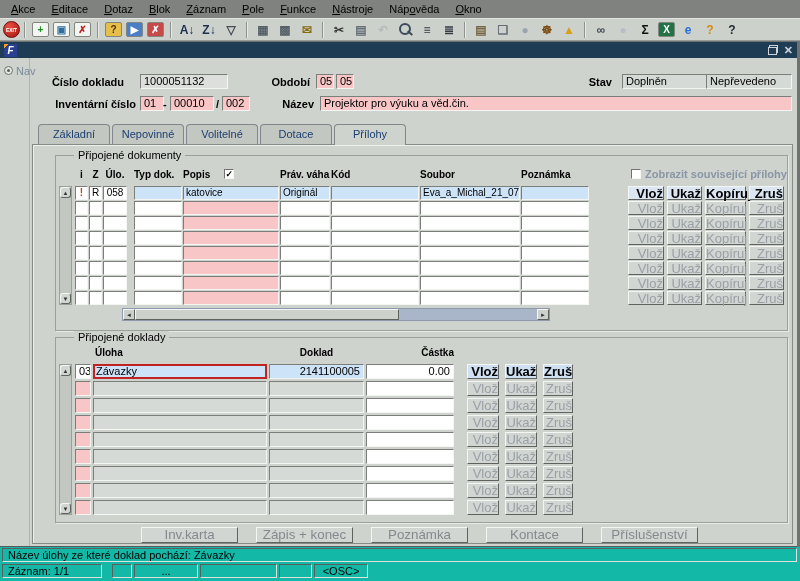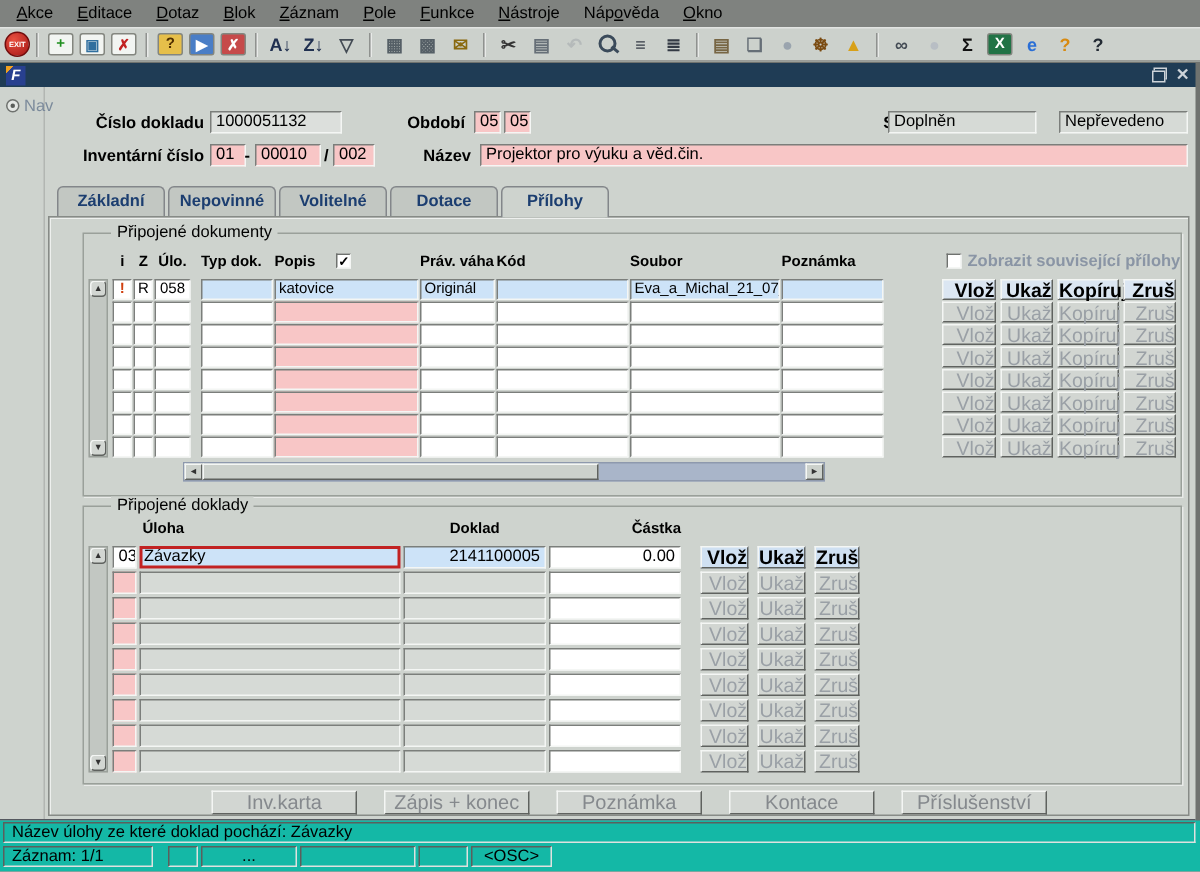--- a/index.html
+++ b/index.html
@@ -34,21 +34,21 @@
 .radio::after{content:"";position:absolute;left:2px;top:2px;width:3px;height:3px;border-radius:50%;background:#5a5d5a}
 .navlbl{position:absolute;left:16px;top:7px;color:#7b8a9b;white-space:nowrap}
 .flbl{position:absolute;font-weight:bold;text-align:right;white-space:nowrap}
 .fld{position:absolute;height:15px;border:1px solid;border-color:#7b7e7b #f4f6f4 #f4f6f4 #7b7e7b;background:#fff;padding:0 3px;line-height:13px;white-space:nowrap;overflow:hidden}
 .fld.pink{background:#f8c6c6}
 .fld.grayf{background:#dcdfdc}
 .fld.grayf2{background:#d6dad6}
 .sep-ch{position:absolute;font-weight:bold}
 
 .tabstrip{position:absolute;left:38px;top:66px;height:20px;display:flex;gap:2px}
-.tab{min-width:72px;text-align:center;padding:3px 6px 0;font-weight:bold;color:#1c3e70;background:#c2c7c2;border:1px solid #83868a;border-bottom:none;border-radius:4px 4px 0 0;height:20px}
+.tab{min-width:72px;text-align:center;padding:3px 6px 0;font-weight:normal;color:#1c3e70;background:#c2c7c2;border:1px solid #83868a;border-bottom:none;border-radius:4px 4px 0 0;height:20px}
 .tab.active{background:#ced3ce;height:21px;position:relative;z-index:3}
 .tabpanel{position:absolute;left:32px;top:86px;right:4px;bottom:2px;border:1px solid #878b87;box-shadow:inset 1px 1px 0 #eef0ee;background:#ced3ce;z-index:2}
 
 .grp{position:absolute;border:1px solid #9aa09a;box-shadow:1px 1px 0 #e8eae8}
 .legend{position:absolute;top:-7px;left:18px;background:#ced3ce;padding:0 4px;white-space:nowrap}
 
 .hrow{position:absolute;display:flex;gap:1px;font-weight:bold;font-size:10px;white-space:nowrap}
 .hcell{overflow:visible;line-height:12px}
 .rowswrap{position:absolute;display:flex;flex-direction:column;gap:1px}
 .trow{display:flex;gap:1px}
@@ -152,27 +152,27 @@
     <span class="closex">✕</span>
   </span>
 </div>
 
 <div class="workarea">
   <div class="navstrip">
     <span class="radio"></span>
     <span class="navlbl">Nav</span>
   </div>
 
-  <span class="flbl" style="left:36px;top:18px;width:100px">Číslo dokladu</span>
+  <span class="flbl" style="left:24px;top:18px;width:100px">Číslo dokladu</span>
   <span class="fld grayf" style="left:140px;top:16px;width:88px">1000051132</span>
   <span class="flbl" style="left:264px;top:18px;width:46px">Období</span>
   <span class="fld pink" style="left:316px;top:16px;width:18px">05</span>
   <span class="fld pink" style="left:336px;top:16px;width:18px">05</span>
   <span class="flbl" style="left:580px;top:18px;width:32px">Stav</span>
-  <span class="fld grayf2" style="left:592px;top:16px;width:99px">Doplněn</span>
+  <span class="fld grayf2" style="left:622px;top:16px;width:99px">Doplněn</span>
   <span class="fld grayf2" style="left:706px;top:16px;width:86px">Nepřevedeno</span>
 
   <span class="flbl" style="left:26px;top:40px;width:110px">Inventární číslo</span>
   <span class="fld pink" style="left:140px;top:38px;width:24px">01</span>
   <span class="sep-ch" style="left:163px;top:40px">-</span>
   <span class="fld pink" style="left:170px;top:38px;width:44px">00010</span>
   <span class="sep-ch" style="left:216px;top:40px">/</span>
   <span class="fld pink" style="left:222px;top:38px;width:28px">002</span>
   <span class="flbl" style="left:270px;top:40px;width:44px">Název</span>
   <span class="fld pink" style="left:320px;top:38px;width:472px">Projektor pro výuku a věd.čin.</span>

